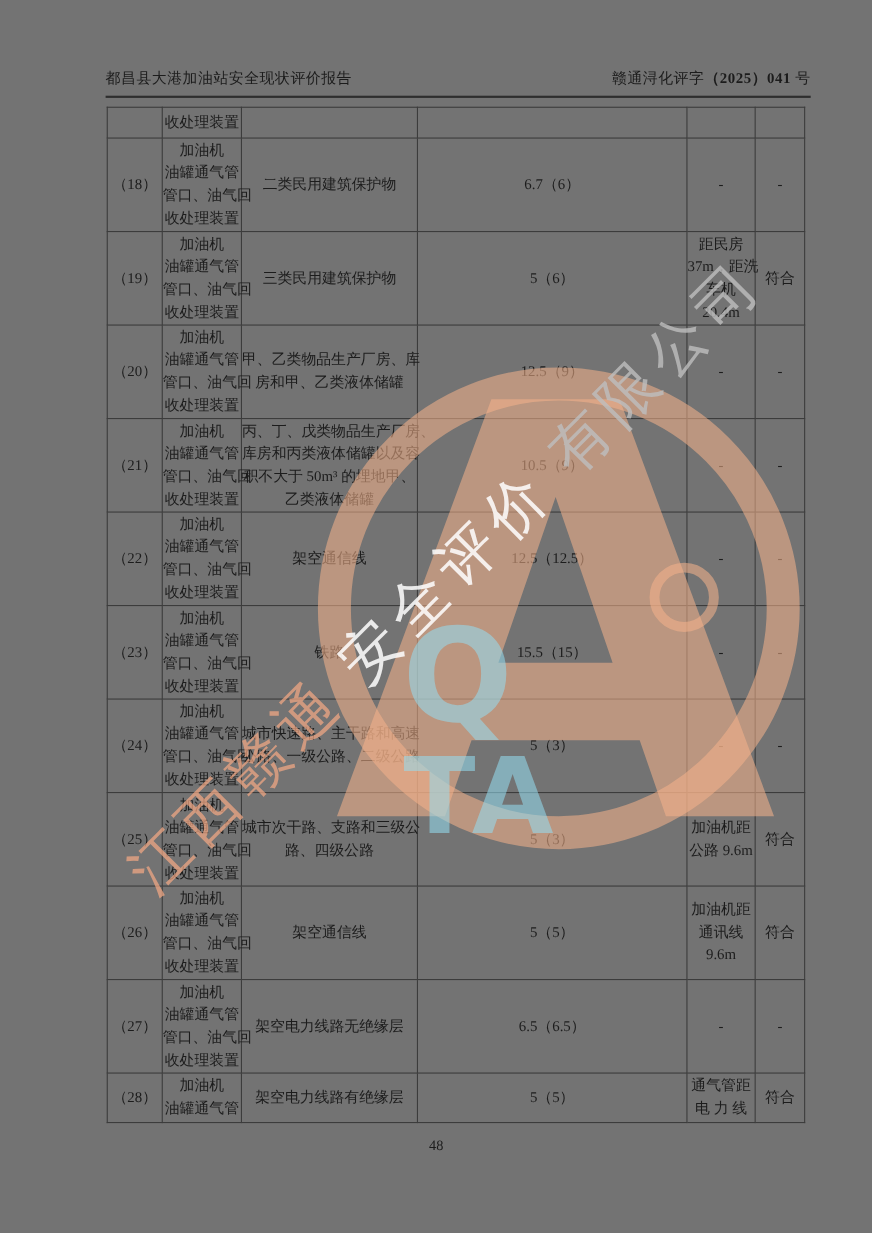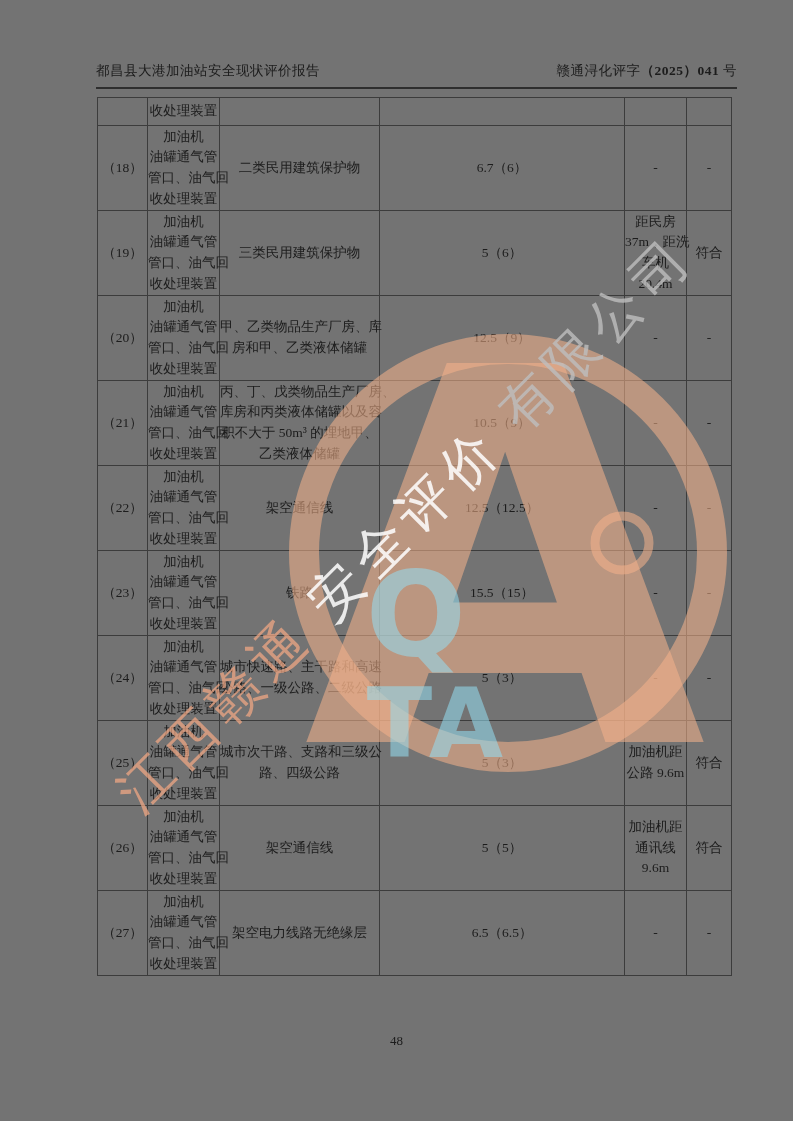--- a/index.html
+++ b/index.html
@@ -196,20 +196,30 @@
         <td>（27）</td>
         <td class="item">加油机
 油罐通气管
 管口、油气回
 收处理装置</td>
         <td>架空电力线路无绝缘层</td>
         <td class="val">6.5（6.5）</td>
         <td class="note">-</td>
         <td>-</td>
       </tr>
+      <tr class="last">
+        <td>（28）</td>
+        <td class="item">加油机
+油罐通气管</td>
+        <td>架空电力线路有绝缘层</td>
+        <td class="val">5（5）</td>
+        <td class="note">通气管距
+电 力 线</td>
+        <td>符合</td>
+      </tr>
     </tbody>
   </table>
 
   <svg class="watermark" width="793" height="1121" viewBox="0 0 793 1121" font-family="DejaVu Sans, Liberation Sans, sans-serif">
 
     <circle cx="508" cy="553" r="204" fill="none" stroke="rgba(246,178,138,0.55)" stroke-width="30"></circle>
 
     <text x="505" y="742" font-size="520" font-weight="bold" text-anchor="middle" fill="rgba(246,178,138,0.55)">A</text>
 
     <circle cx="622" cy="543" r="27" fill="none" stroke="rgba(246,178,138,0.55)" stroke-width="9"></circle>

